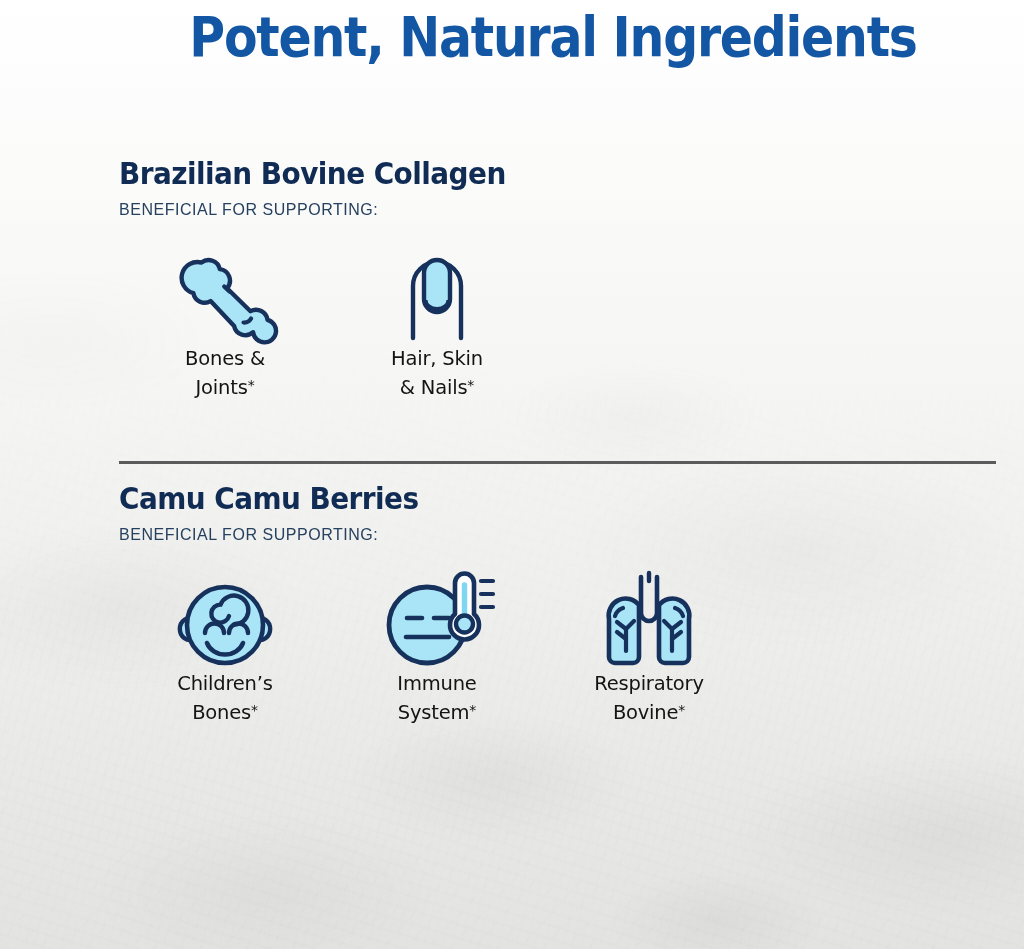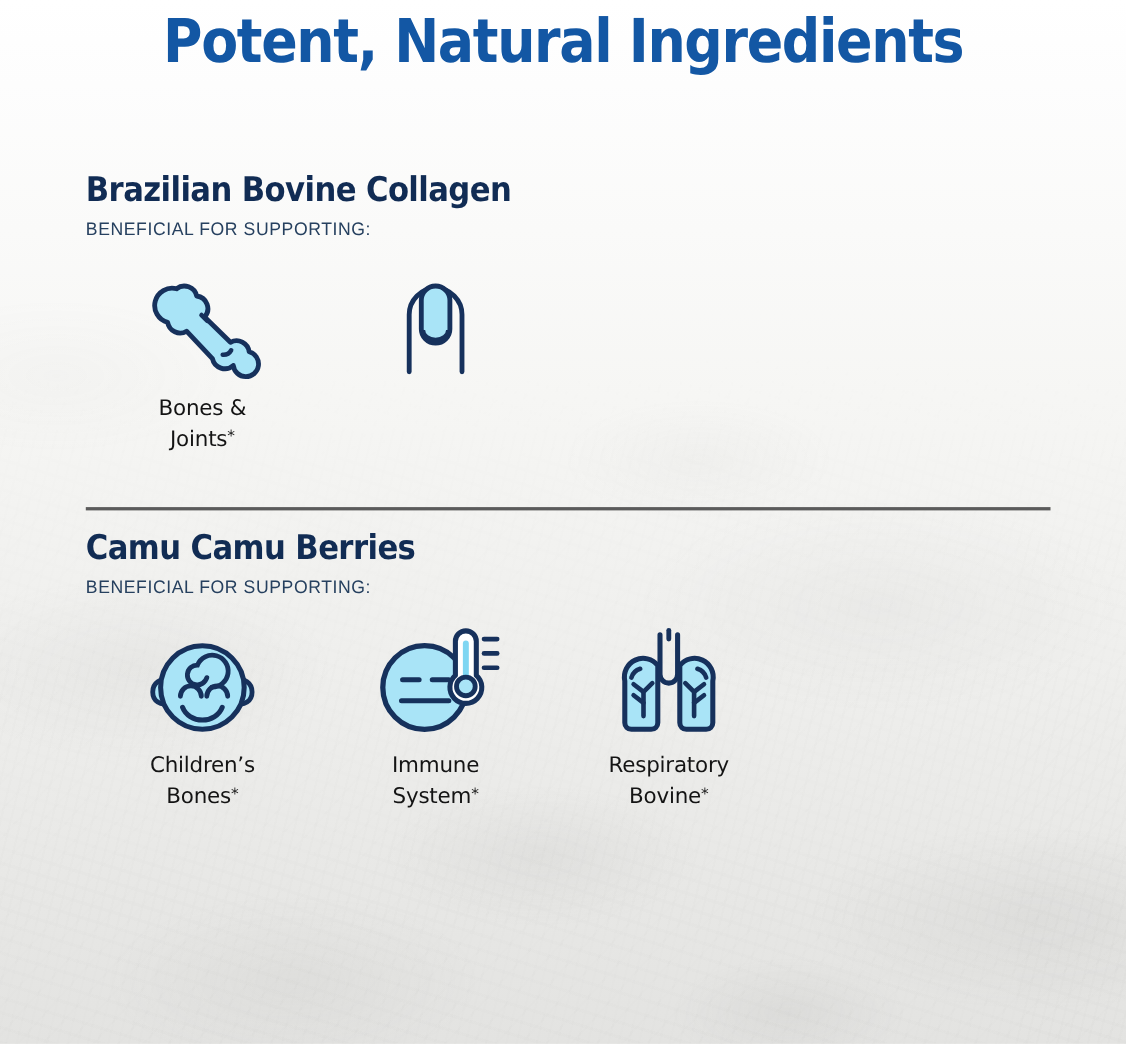--- a/index.html
+++ b/index.html
@@ -26,20 +26,21 @@
         #ffffff 0%,
         #fdfdfd 8%,
         #fafaf9 22%,
         #f6f6f4 38%,
         #f2f2f0 52%,
         #eeeeec 66%,
         #eaeae8 78%,
         #e6e6e4 90%,
         #e3e3e1 100%);
     overflow: hidden;
+    padding-left: 41px;
   }
   
   .texture {
     position: absolute;
     inset: 0;
     pointer-events: none;
     opacity: .55;
     background-image:
       radial-gradient(ellipse 260px 120px at 12% 64%, rgba(150,150,148,.16), rgba(0,0,0,0) 70%),
       radial-gradient(ellipse 320px 140px at 78% 58%, rgba(150,150,148,.13), rgba(0,0,0,0) 70%),
@@ -124,21 +125,21 @@
     flex-direction: column;
     align-items: center;
   }
   .benefit-icon {
     height: 96px;
     display: flex;
     align-items: flex-end;
     justify-content: center;
   }
   .benefit-label {
-    margin-top: 15px;
+    margin-top: 3px;
     text-align: center;
     color: #141414;
     font-family: "DejaVu Sans", sans-serif;
     font-size: 19.5px;
     line-height: 27px;
     letter-spacing: -.2px;
     white-space: pre-line;
   }
   .benefit-label .star { font-size: 14px; vertical-align: 4px; }
 
@@ -220,20 +221,22 @@
         <div class="benefit">
           <div class="benefit-icon">
             <svg width="80" height="92" viewBox="0 0 80 92" aria-hidden="true">
               <g fill="none" stroke="#16315C" stroke-width="4.4" stroke-linecap="round" stroke-linejoin="round">
                 <path d="M16 88 L16 36 a24 24 0 0 1 48 0 L64 88"></path>
               </g>
               <rect x="27" y="10" width="26" height="52" rx="13" ry="13" fill="#A9E4F7" stroke="#16315C" stroke-width="4.4"></rect>
               <path d="M28.5 50 a11.5 9 0 0 0 23 0" fill="none" stroke="#16315C" stroke-width="4"></path>
             </svg>
           </div>
+          <div class="benefit-label"><span>Hair, Skin
+&amp; Nails</span><span class="star">*</span></div>
         </div>
 
       </div>
     </div>
 
     <div class="divider"></div>
 
     <div class="section" style="top:479px;">
       <h2 class="section-title">Camu Camu Berries</h2>
       <p class="section-sub">BENEFICIAL FOR SUPPORTING:</p>

